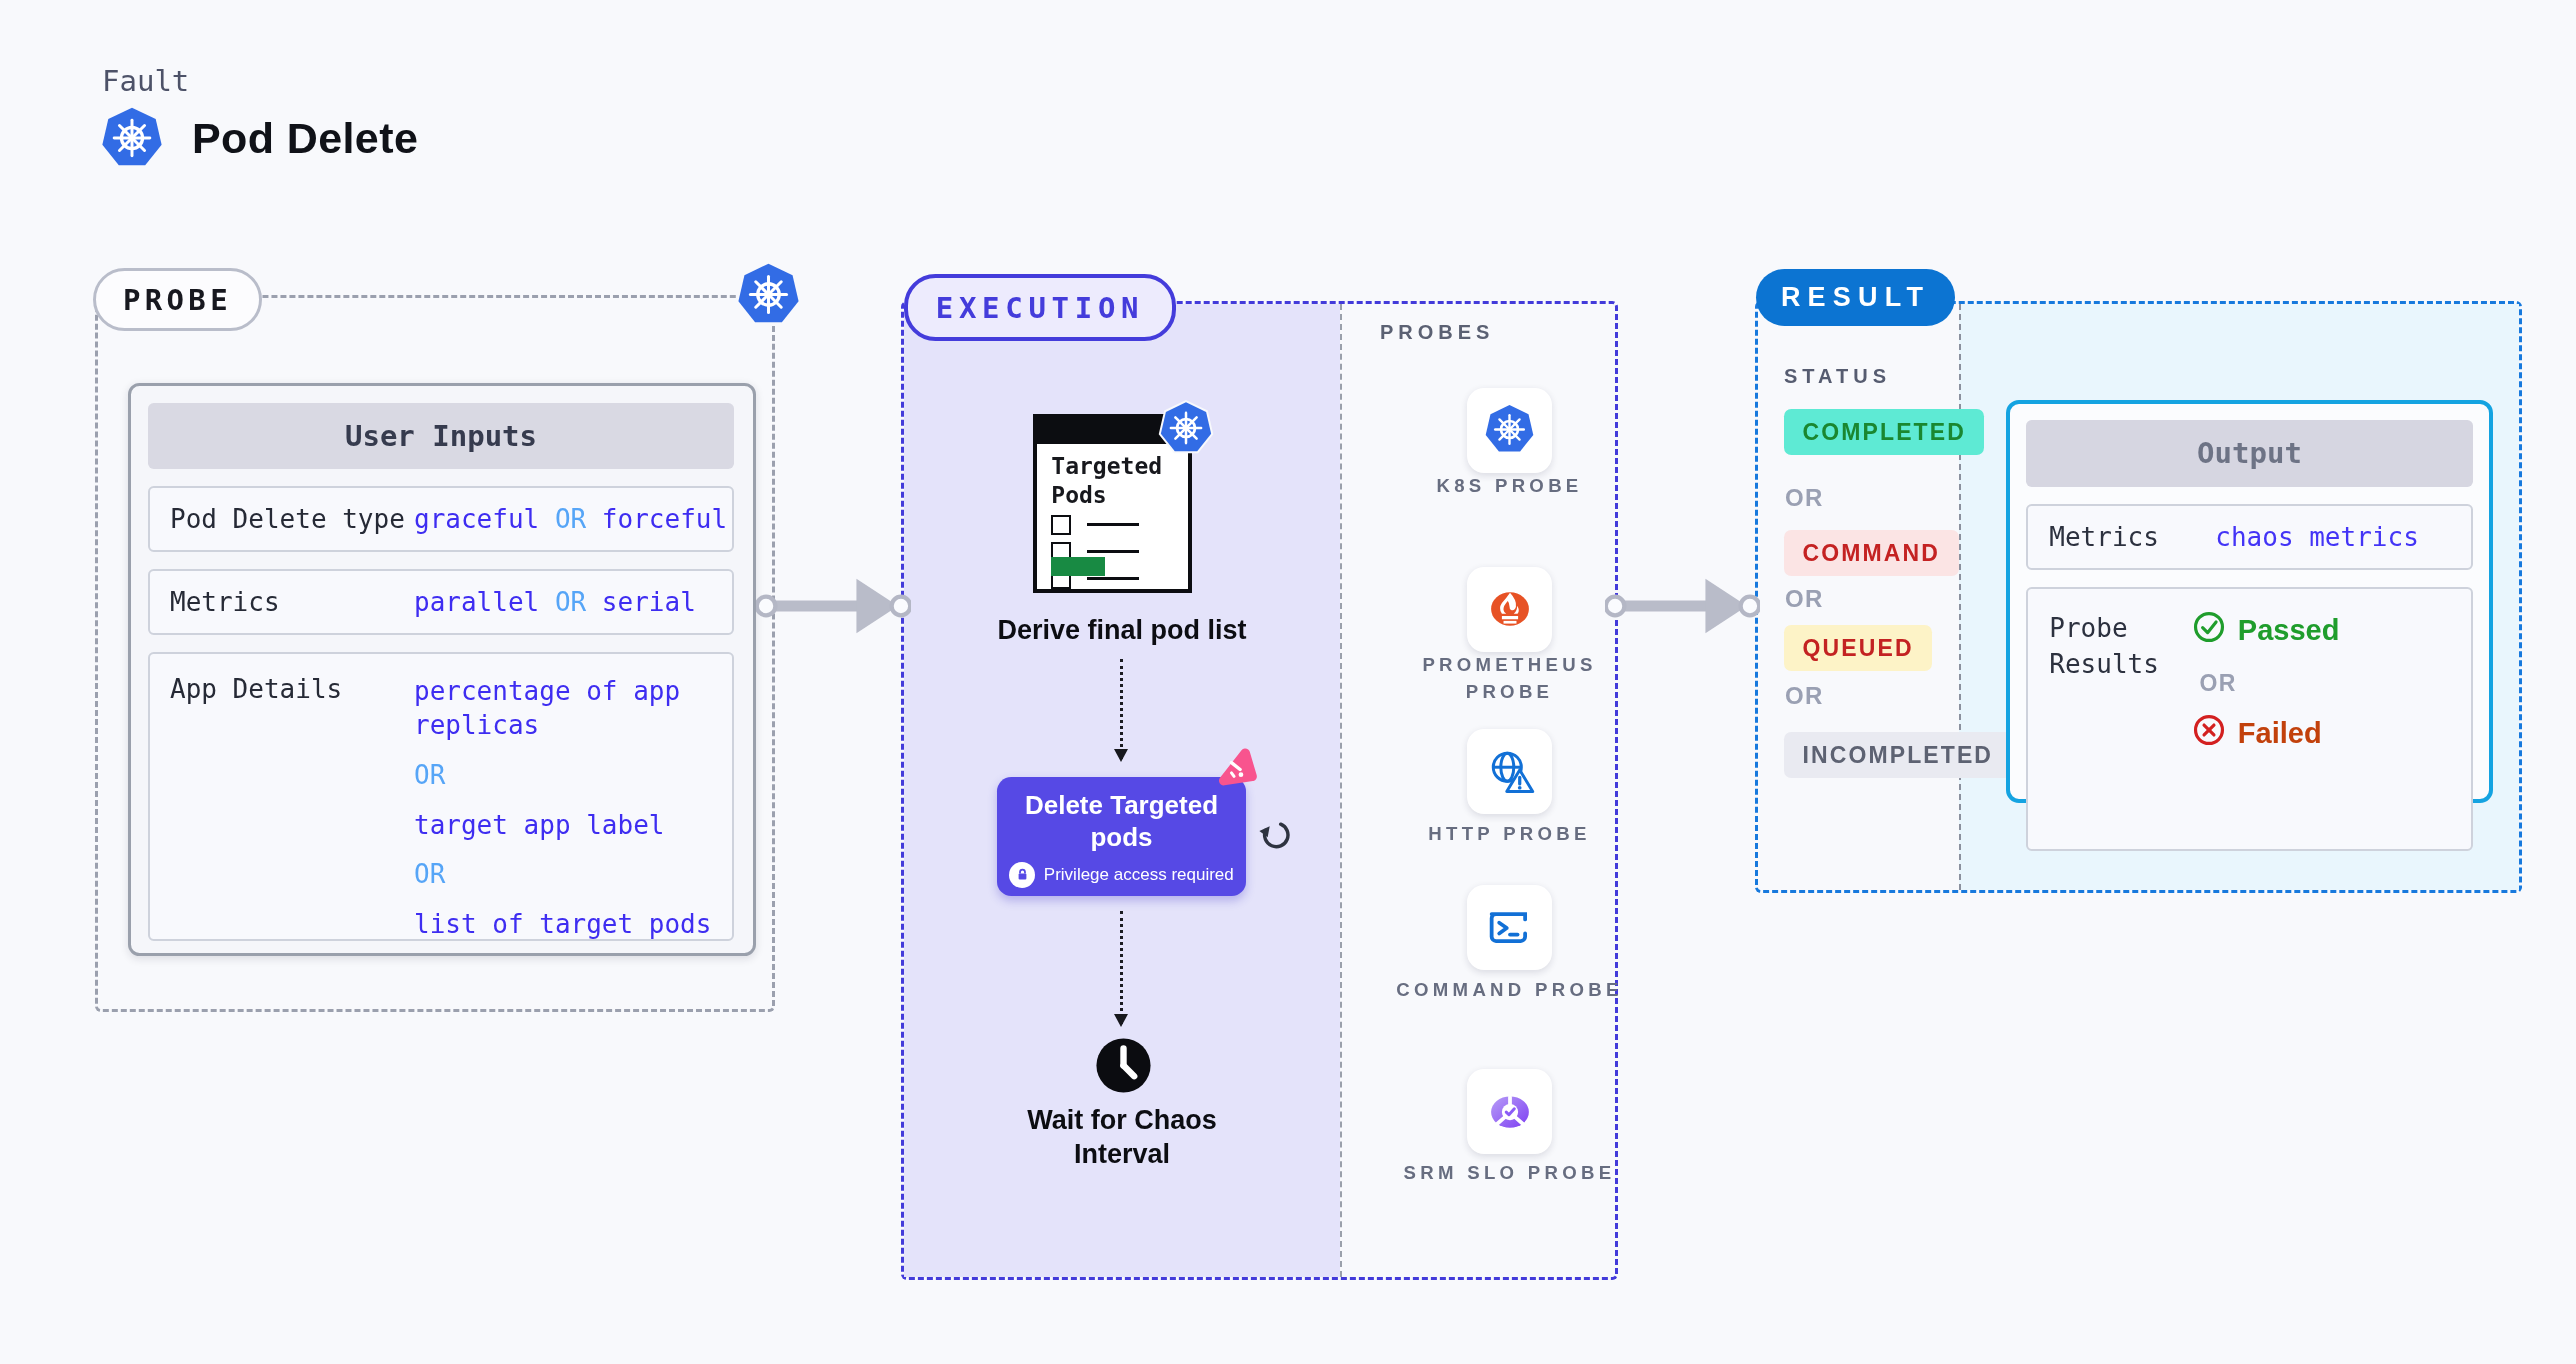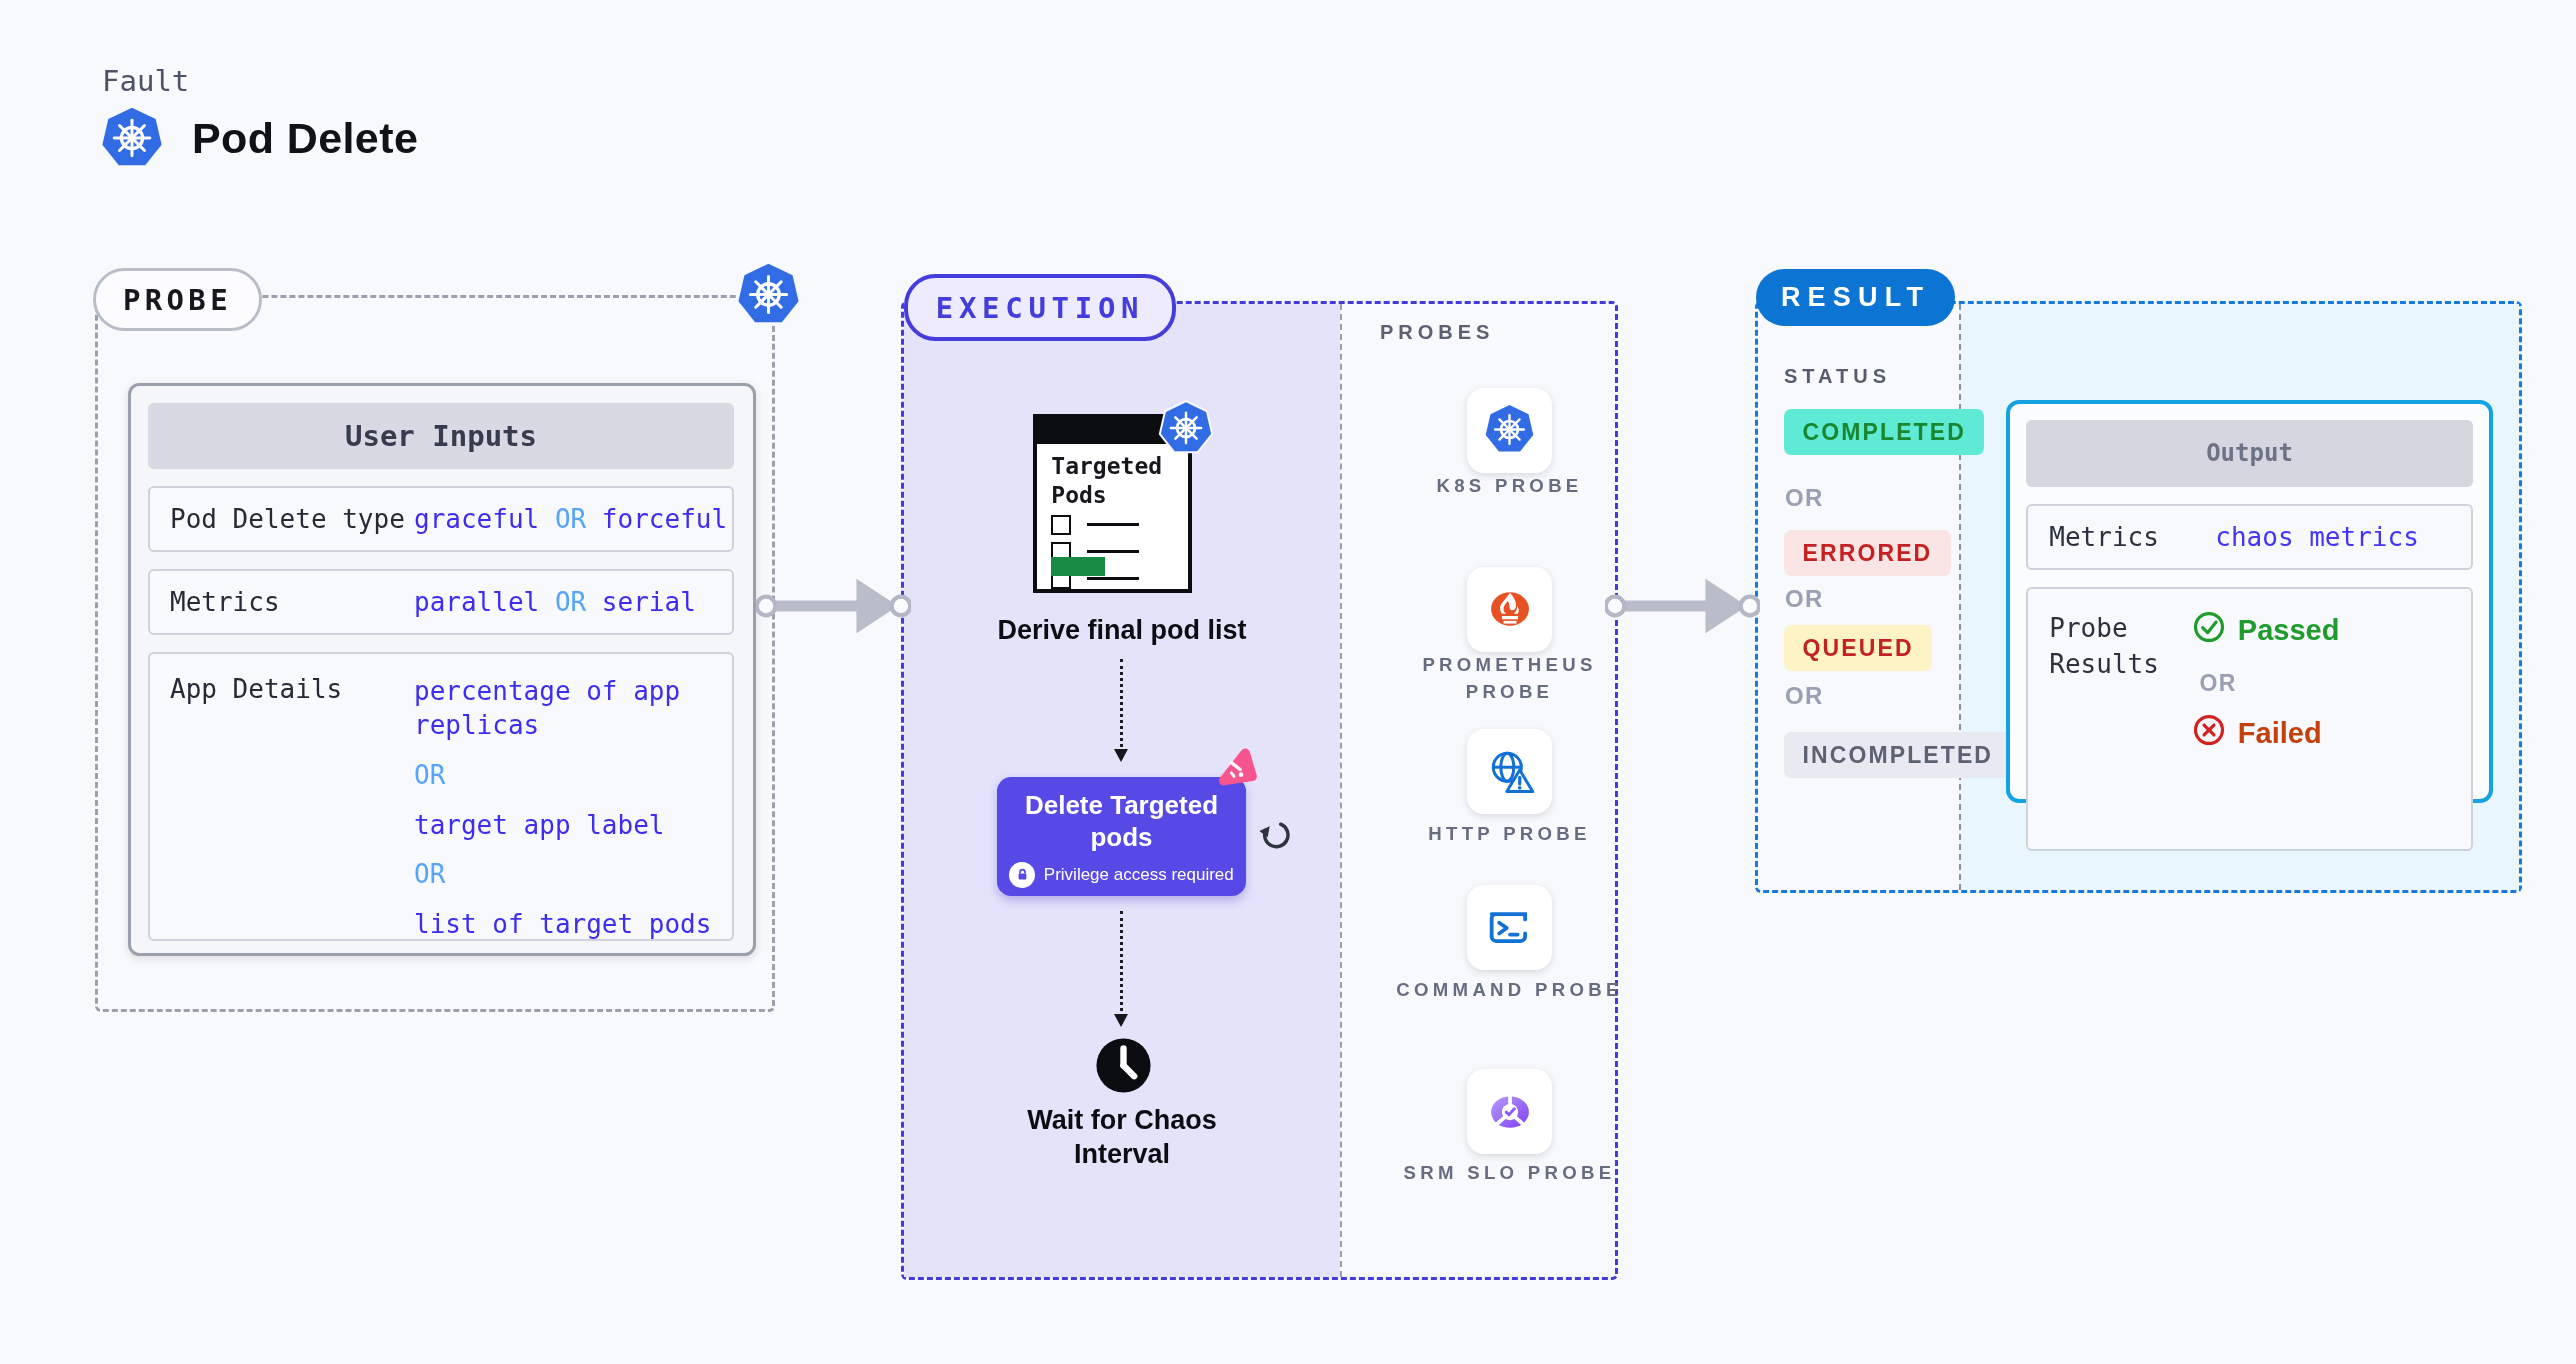--- a/index.html
+++ b/index.html
@@ -75,21 +75,21 @@
   .result-pill{left:1756px;top:269px;width:199px;height:57px;background:#0c74d2;color:#ffffff;font-size:27px;font-weight:bold;letter-spacing:7.2px;}
   .status-label{position:absolute;left:1784px;top:365px;font-size:20px;font-weight:bold;letter-spacing:5px;color:#565c70;}
   .status-badge{position:absolute;left:1784px;height:46px;line-height:46px;padding:0 18.6px;border-radius:7.2px;font-size:23px;font-weight:bold;letter-spacing:2.1px;}
   .st-completed{top:409px;background:#5eead4;color:#1a8730;}
   .st-errored{top:530px;background:#fbe4e4;color:#c42222;}
   .st-queued{top:625px;background:#fdf3c7;color:#c32222;}
   .st-incompleted{top:732px;background:#e9eaf1;color:#5d6272;}
   .status-or{position:absolute;left:1785px;font-size:24px;font-weight:bold;letter-spacing:1.4px;color:#9aa0b3;}
   .or-1{top:484px;}.or-2{top:585px;}.or-3{top:682px;}
   .output-box{position:absolute;left:2006px;top:400px;width:487px;height:403px;background:#fbfcfe;border:4.3px solid #14a3e1;border-radius:13px;box-sizing:border-box;padding:15.8px;z-index:4;}
-  .output-header{height:67px;background:#d6d6e1;border-radius:5.7px;display:flex;align-items:center;justify-content:center;font-family:"DejaVu Sans Mono",monospace;font-weight:bold;font-size:24px;color:#6d7385;}
+  .output-header{height:67px;background:#d6d6e1;border-radius:5.7px;display:flex;align-items:center;justify-content:center;font-family:"DejaVu Sans Mono",monospace;font-weight:bold;font-size:29px;color:#6d7385;}
   .output-row{background:#f8f9fd;border:2.1px solid #ced2dc;border-radius:5.7px;margin-top:17px;display:flex;box-sizing:border-box;font-family:"DejaVu Sans Mono",monospace;font-size:26px;}
   .metrics-row{height:66px;align-items:center;}
   .output-row .o-label{width:166px;padding-left:21.5px;color:#2c313f;flex:none;line-height:36px;}
   .metrics-value{color:#4334f6;}
   .probe-results-row{height:264px;padding-top:21.5px;}
   .pr-value{display:flex;flex-direction:column;}
   .pr-item{display:flex;align-items:center;gap:11.5px;font-family:"Liberation Sans",sans-serif;font-size:29px;font-weight:bold;}
   .pr-passed{color:#1f9d2c;}
   .pr-failed{color:#c2410c;margin-top:16px;}
   .pr-or{font-family:"Liberation Sans",sans-serif;font-size:23px;font-weight:bold;color:#9aa0b3;margin:18.6px 0 0 7.2px;letter-spacing:1.4px;}
@@ -336,21 +336,21 @@
 
   <div class="result-box">
     <div class="result-fill"></div>
     <div class="result-sep"></div>
   </div>
   <div class="pill result-pill">RESULT</div>
 
   <div class="status-label">STATUS</div>
   <div class="status-badge st-completed">COMPLETED</div>
   <div class="status-or or-1">OR</div>
-  <div class="status-badge st-errored">ERRORED</div>
+  <div class="status-badge st-errored">COMMAND</div>
   <div class="status-or or-2">OR</div>
   <div class="status-badge st-queued">QUEUED</div>
   <div class="status-or or-3">OR</div>
   <div class="status-badge st-incompleted">INCOMPLETED</div>
 
   <div class="output-box">
     <div class="output-header">Output</div>
 
     <div class="output-row metrics-row">
       <span class="o-label">Metrics</span>

